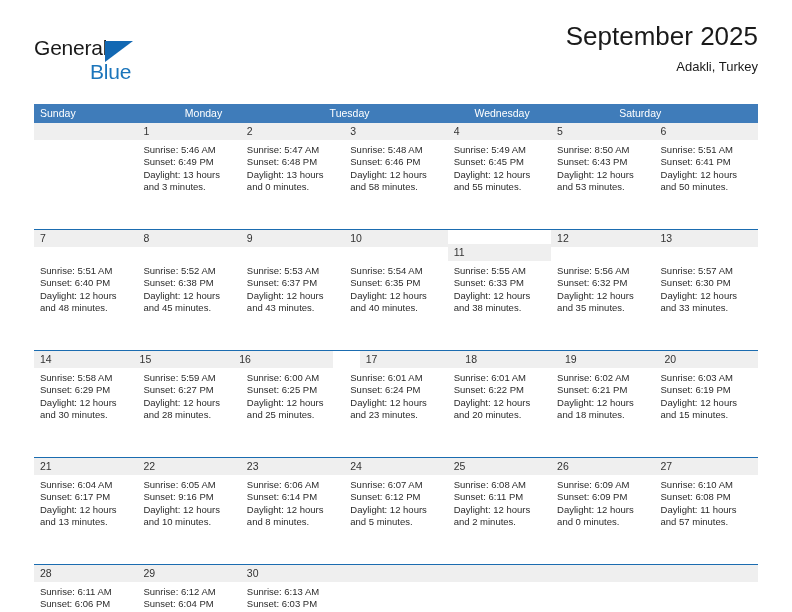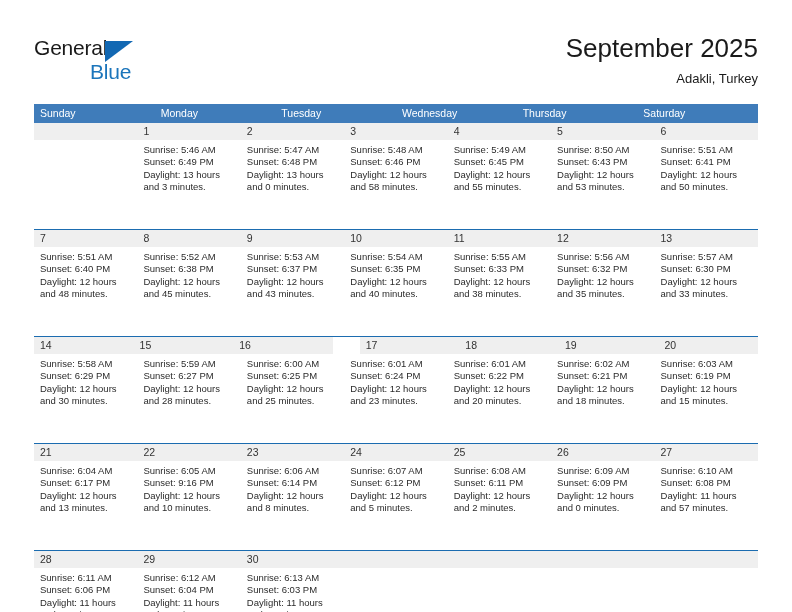--- a/index.html
+++ b/index.html
@@ -59,21 +59,21 @@
     left: 56px;
     top: 24px;
     font-size: 21px;
     letter-spacing: -0.2px;
     color: #1b75bb;
   }
 
   .title-block {
     position: absolute;
     right: 34px;
-    top: 32px;
+    top: 20px;
     text-align: right;
   }
   .month-title {
     font-size: 26px;
     color: #1a1a1a;
     line-height: 32px;
     white-space: nowrap;
   }
   .location {
     font-size: 13px;
@@ -167,21 +167,20 @@
     </div>
 
   </div>
 
   <div class="calendar">
     <div class="weekdays">
         <div class="weekday">Sunday</div>
         <div class="weekday">Monday</div>
         <div class="weekday">Tuesday</div>
         <div class="weekday">Wednesday</div>
-        <div class="weekday">Thursday</div>
         <div class="weekday">Saturday</div>
       </div>
     <div class="weeks">
         <div class="week">
           <div class="week-row">
             <div class="day day-num-band empty" style="min-height: 17px;">
               <span class="day-num"></span>
             </div>
             <div class="day day-num-band" style="min-height: 17px;">
               <span class="day-num">1</span>
@@ -255,21 +254,21 @@
             </div>
             <div class="day day-num-band" style="min-height: 17px;">
               <span class="day-num">8</span>
             </div>
             <div class="day day-num-band" style="min-height: 17px;">
               <span class="day-num">9</span>
             </div>
             <div class="day day-num-band" style="min-height: 17px;">
               <span class="day-num">10</span>
             </div>
-            <div class="day day-num-band" style="min-height: 17px;">
+            <div class="day day-num-band" style="min-height: 17px; margin-top: 14px;">
               <span class="day-num">11</span>
             </div>
             <div class="day day-num-band" style="min-height: 17px;">
               <span class="day-num">12</span>
             </div>
             <div class="day day-num-band" style="min-height: 17px;">
               <span class="day-num">13</span>
             </div>
           </div>
           <div class="week-row">

